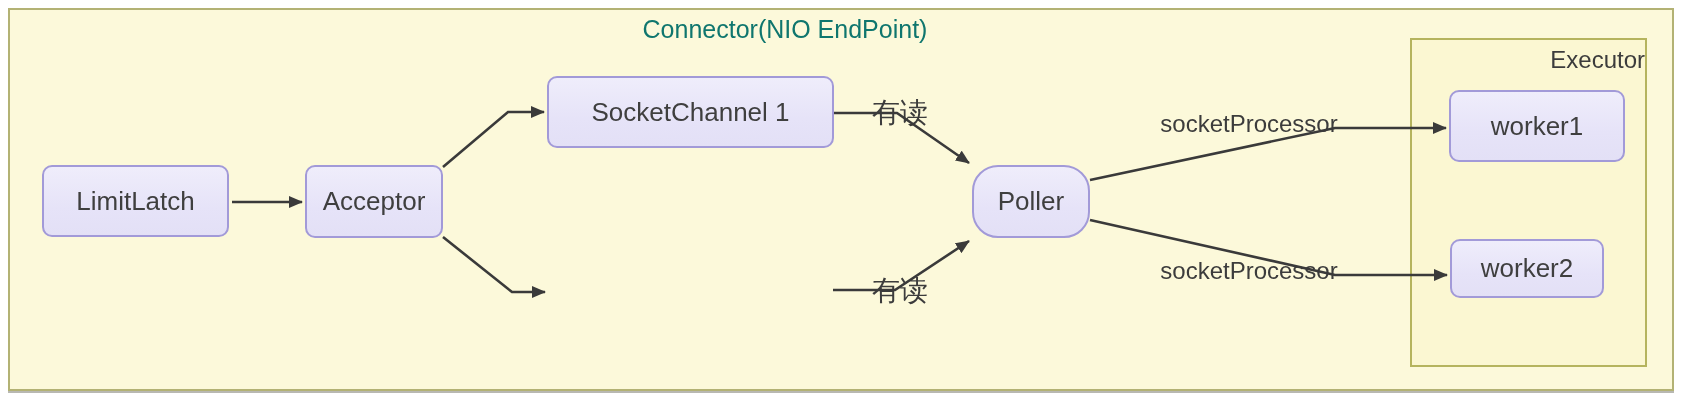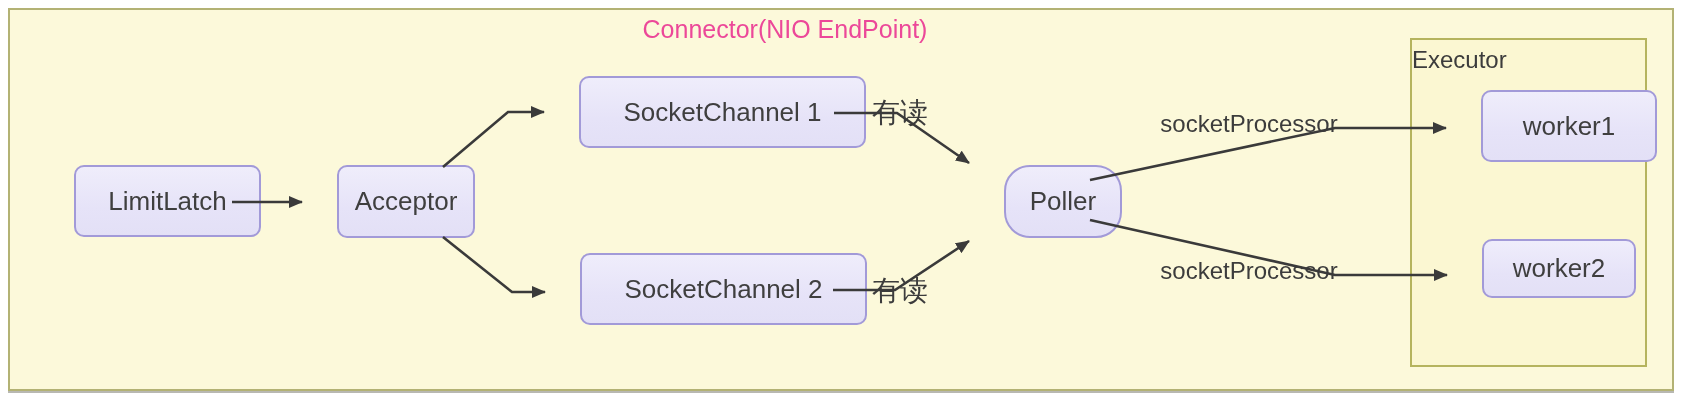--- a/index.html
+++ b/index.html
@@ -24,54 +24,53 @@
     border: 2px solid #b3b274;
     box-shadow: 0 2px 0 0 rgba(125,125,115,0.55);
     z-index: 0;
   }
   .connector-title {
     position: absolute;
     left: 585px; top: 15px;
     width: 400px;
     text-align: center;
     font-size: 25px;
-    color: #ec4899;
+    color: #0f766e;
     z-index: 1;
   }
   
   .executor-box {
     position: absolute;
     left: 1410px; top: 38px;
     width: 233px; height: 325px;
     border: 2px solid #b5b45e;
     background: #fbf7d2;
     z-index: 1;
   }
   .executor-label {
     position: absolute;
     left: 0; top: 6px;
     width: 100%;
-    text-align: left;
+    text-align: right;
     font-size: 24px;
     color: #3c3c3c;
   }
   
   .node {
     position: absolute;
     box-sizing: border-box;
     background: linear-gradient(180deg, #efedfb 0%, #e6e3f8 60%, #e3e0f6 100%);
     border: 2px solid #a29ad8;
     border-radius: 10px;
     display: flex;
     align-items: center;
     justify-content: center;
     font-size: 26px;
     color: #3f3f3f;
     z-index: 4;
-    margin-left: 32px;
   }
   .n-limitlatch { left: 42px;   top: 165px; width: 187px; height: 72px; align-items: center; }
   .n-acceptor   { left: 305px;  top: 165px; width: 138px; height: 73px; }
   .n-sc1        { left: 547px;  top: 76px;  width: 287px; height: 72px; }
   .n-sc2        { left: 548px;  top: 253px; width: 287px; height: 72px; }
   .n-poller     { left: 972px;  top: 165px; width: 118px; height: 73px; border-radius: 26px; }
   .n-worker1    { left: 1449px; top: 90px;  width: 176px; height: 72px; }
   .n-worker2    { left: 1450px; top: 239px; width: 154px; height: 59px; }
   
   .edge-label {
@@ -119,23 +118,20 @@
 
   <div class="node n-limitlatch">
     <span>LimitLatch</span>
   </div>
   <div class="node n-acceptor">
     <span>Acceptor</span>
   </div>
   <div class="node n-sc1">
     <span>SocketChannel 1</span>
   </div>
-  <div class="node n-sc2">
-    <span>SocketChannel 2</span>
-  </div>
   <div class="node n-poller">
     <span>Poller</span>
   </div>
   <div class="node n-worker1">
     <span>worker1</span>
   </div>
   <div class="node n-worker2">
     <span>worker2</span>
   </div>
 

